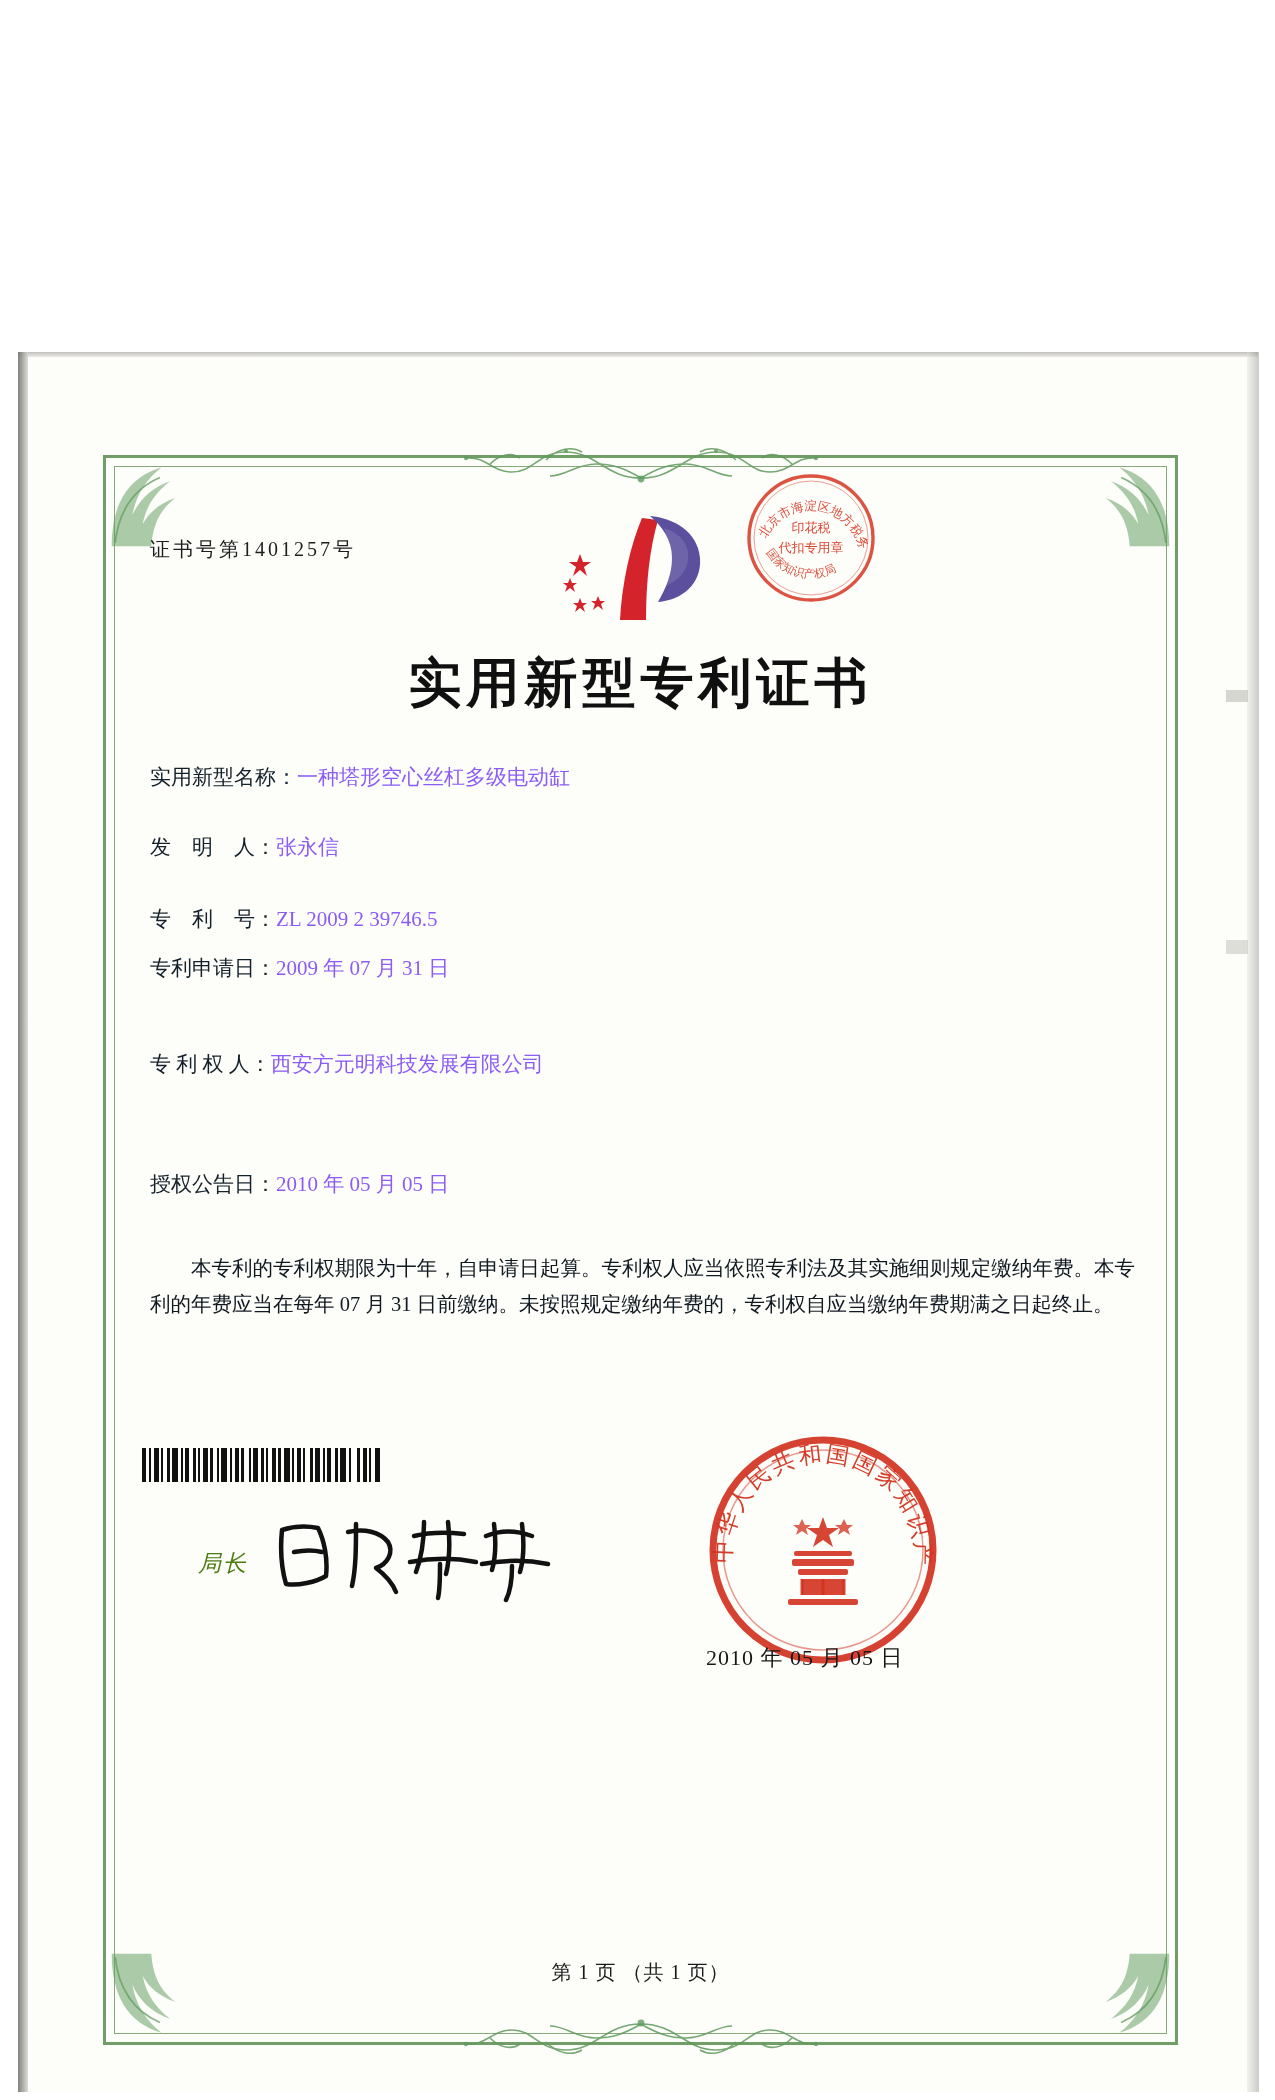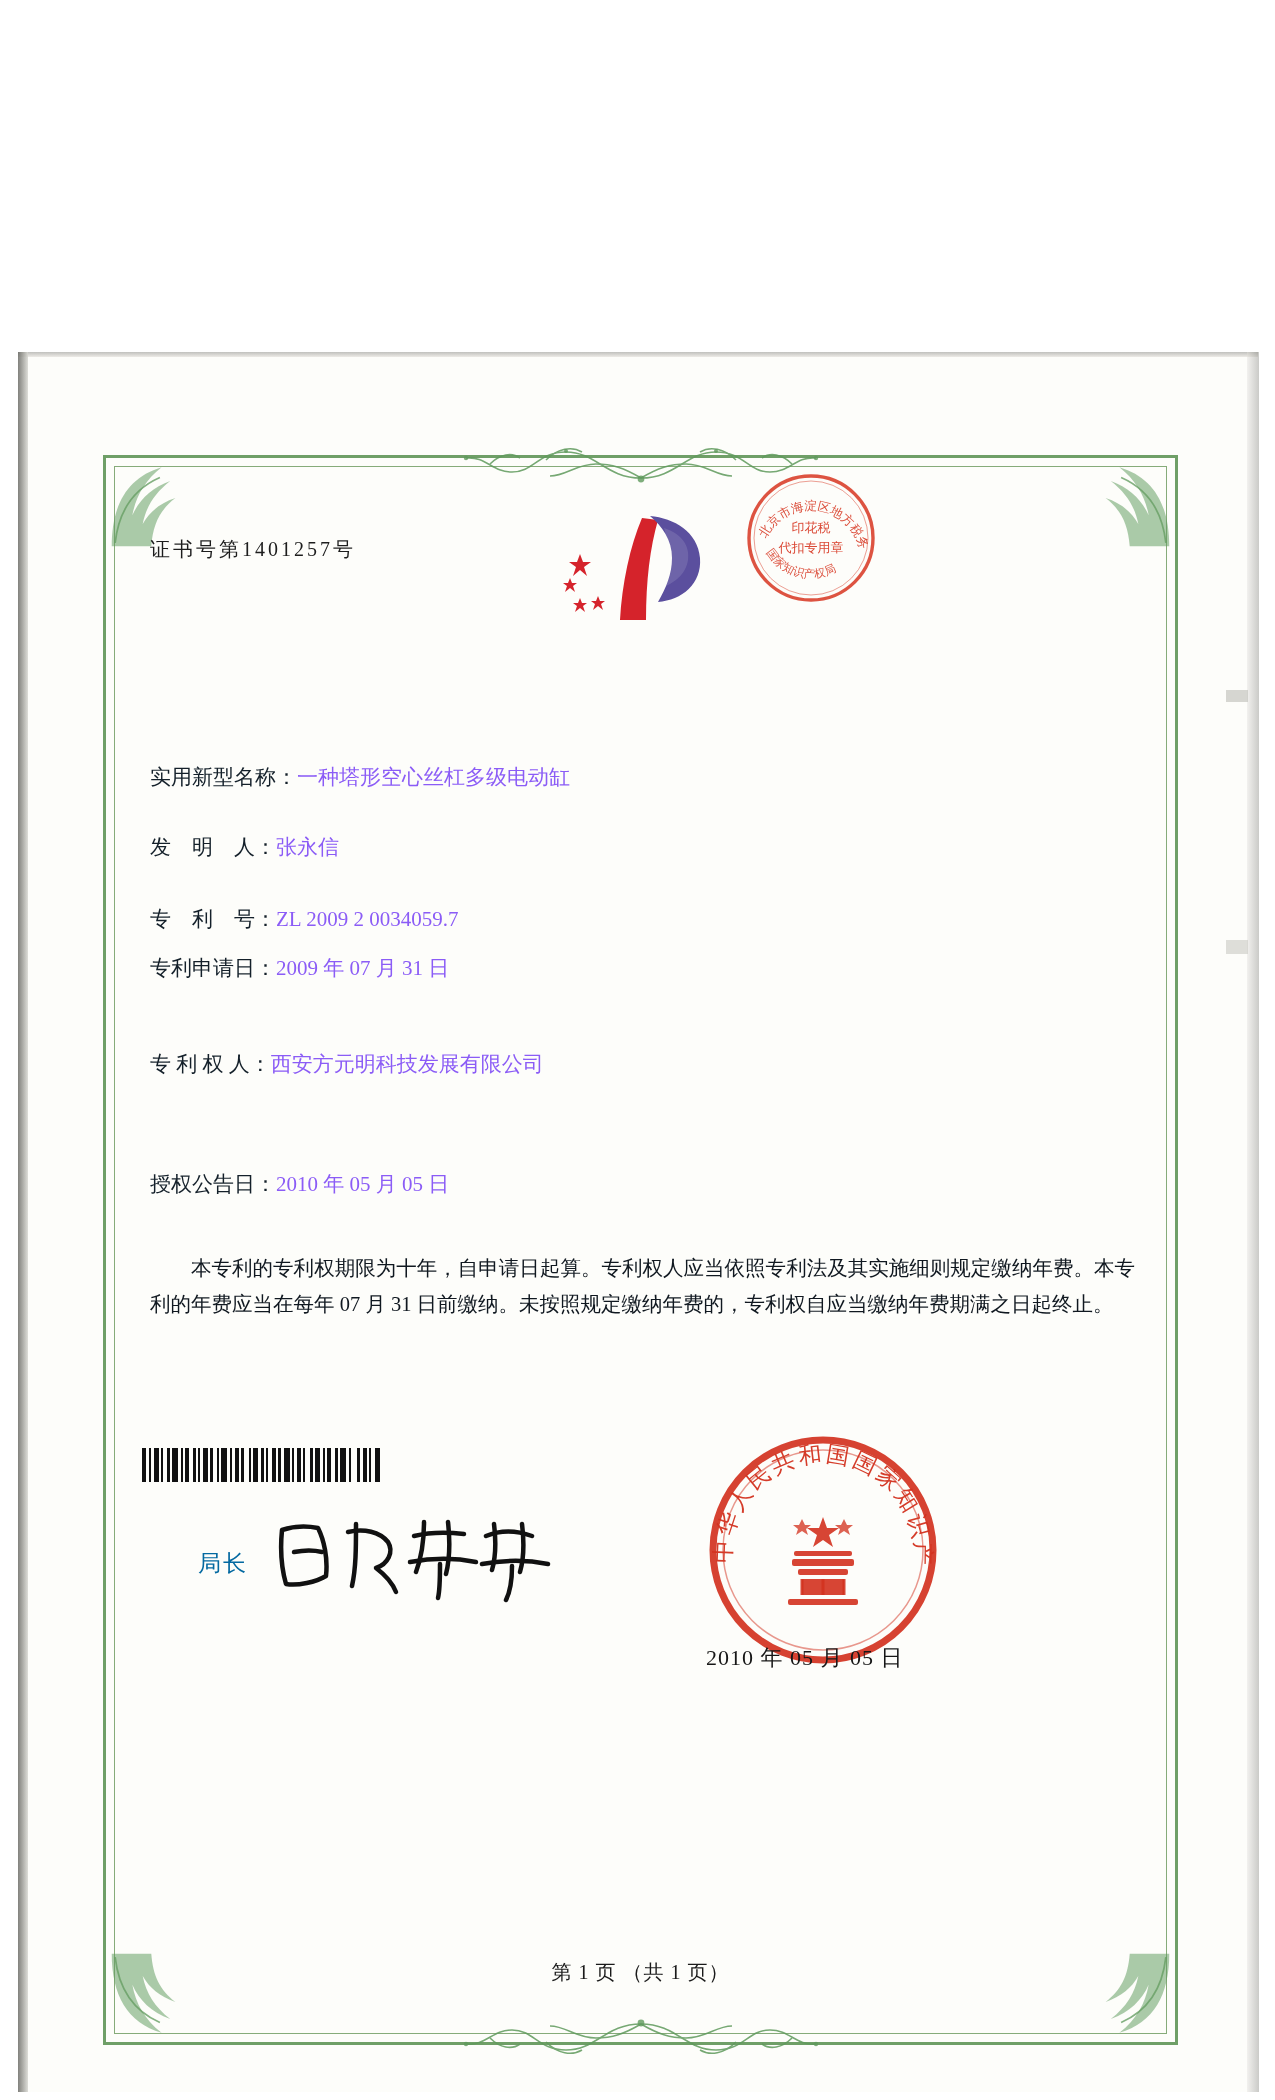--- a/index.html
+++ b/index.html
@@ -184,22 +184,23 @@
     filter: blur(.2px);
   }
   .barcode i { display: block; background: #111; }
 
   
   .sig-label {
     position: absolute;
     left: 92px;
     top: 1090px;
     font-size: 23px;
-    color: #0369a1;
+    color: #4d7c0f;
     letter-spacing: 2px;
+    font-style: italic;
   }
   .sig-script {
     position: absolute;
     left: 158px;
     top: 1048px;
     width: 300px;
     height: 100px;
     color: #111;
   }
 
@@ -333,20 +334,21 @@
           <polygon points="34,46 37,54 45,54 38,59 41,68 34,62 27,68 30,59 23,54 31,54"></polygon>
           <polygon points="24,70 26,75 31,75 27,78 29,84 24,80 19,84 21,78 17,75 22,75"></polygon>
           <polygon points="34,90 36,95 41,95 37,98 39,104 34,100 29,104 31,98 27,95 32,95"></polygon>
           <polygon points="52,88 54,93 59,93 55,96 57,102 52,98 47,102 49,96 45,93 50,93"></polygon>
         </g>
         <path d="M96 10 C84 38 76 76 74 112 L100 112 C100 72 104 40 112 12 Z" fill="#d5232b"></path>
         <path d="M104 8 C128 10 152 24 154 50 C156 76 136 92 112 94 C120 80 126 66 126 50 C126 32 116 18 104 8 Z" fill="#5b4f9e"></path>
         <path d="M118 20 C136 26 144 38 142 52 C140 66 128 76 114 80 C122 66 126 50 122 34 Z" fill="#ffffff" opacity=".12"></path>
       </svg>
 
+      <div class="cert-title">实用新型专利证书</div>
 
       <svg class="seal-small" viewBox="0 0 140 140">
         <circle cx="70" cy="70" r="62" fill="none" stroke="currentColor" stroke-width="3.4" opacity=".9"></circle>
         <circle cx="70" cy="70" r="57" fill="none" stroke="currentColor" stroke-width="1" opacity=".5"></circle>
         <path id="smallArcTop" d="M22 78 A50 50 0 0 1 118 78" fill="none"></path>
         <text font-size="12.5" fill="currentColor" font-family="'DejaVu Serif',serif" opacity=".92">
           <textPath href="#smallArcTop" startOffset="6%">北京市海淀区地方税务局</textPath>
         </text>
         <path id="smallArcBot" d="M20 72 A52 52 0 0 0 120 72" fill="none"></path>
         <text font-size="11.5" fill="currentColor" font-family="'DejaVu Serif',serif" opacity=".88">
@@ -356,21 +358,21 @@
         <text x="70" y="84" text-anchor="middle" font-size="13" fill="currentColor" font-family="'DejaVu Serif',serif" opacity=".95">代扣专用章</text>
       </svg>
 
       <div class="field f1">
         <span class="lbl">实用新型名称：</span><span class="val">一种塔形空心丝杠多级电动缸</span>
       </div>
       <div class="field f2">
         <span class="lbl">发　明　人：</span><span class="val">张永信</span>
       </div>
       <div class="field f3">
-        <span class="lbl">专　利　号：</span><span class="val">ZL 2009 2 0034059.7</span>
+        <span class="lbl">专　利　号：</span><span class="val">ZL 2009 2 39746.5</span>
       </div>
       <div class="field f4">
         <span class="lbl">专利申请日：</span><span class="val">2009 年 07 月 31 日</span>
       </div>
       <div class="field f5">
         <span class="lbl">专 利 权 人：</span><span class="val">西安方元明科技发展有限公司</span>
       </div>
       <div class="field f6">
         <span class="lbl">授权公告日：</span><span class="val">2010 年 05 月 05 日</span>
       </div>

